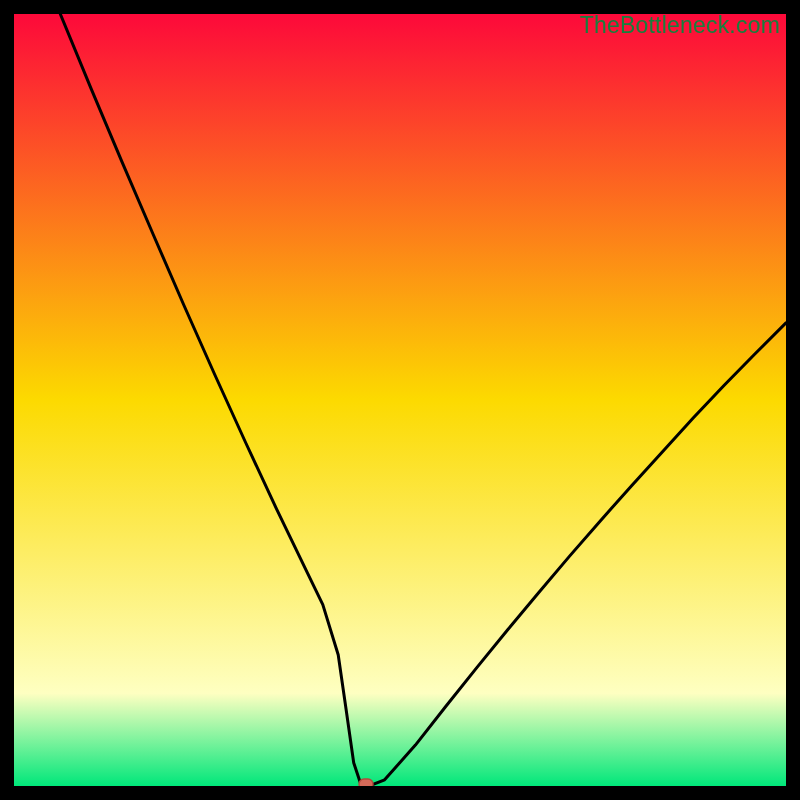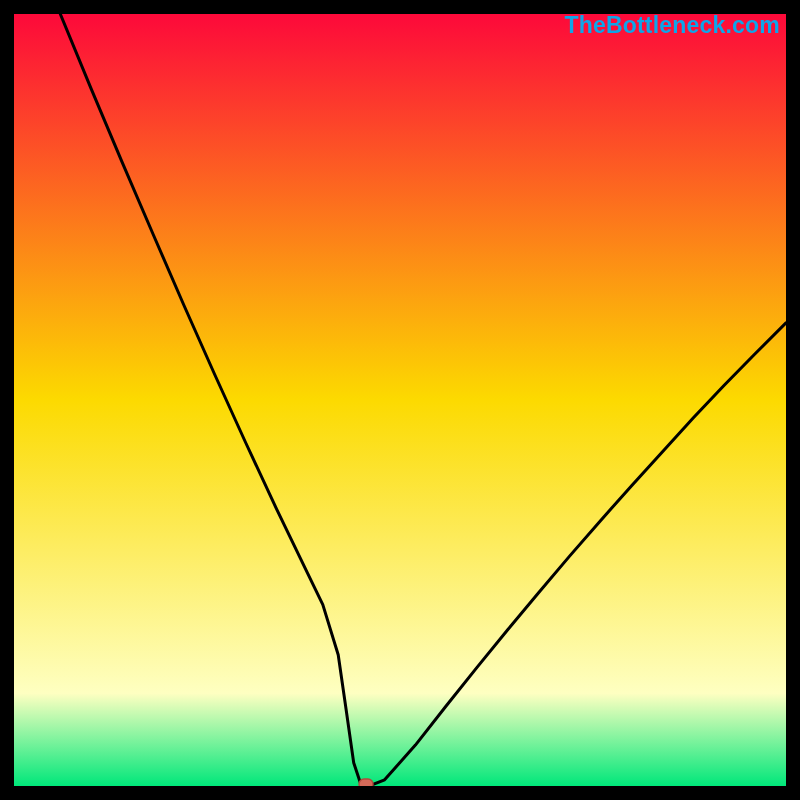--- a/index.html
+++ b/index.html
@@ -23,23 +23,23 @@
     position: absolute;
     left: 0;
     top: 0;
     width: 772px;
     height: 772px;
   }
   .watermark {
     position: absolute;
     right: 6px;
     top: -2px;
-    color: #0ea5e9;
+    color: #15803d;
     font-size: 23px;
-    font-weight: 700;
+    font-weight: 400;
     letter-spacing: 0.2px;
     font-family: Arial, Helvetica, sans-serif;
   }
   svg {
     display: block;
   }
 </style>
 </head>
 <body>
 

